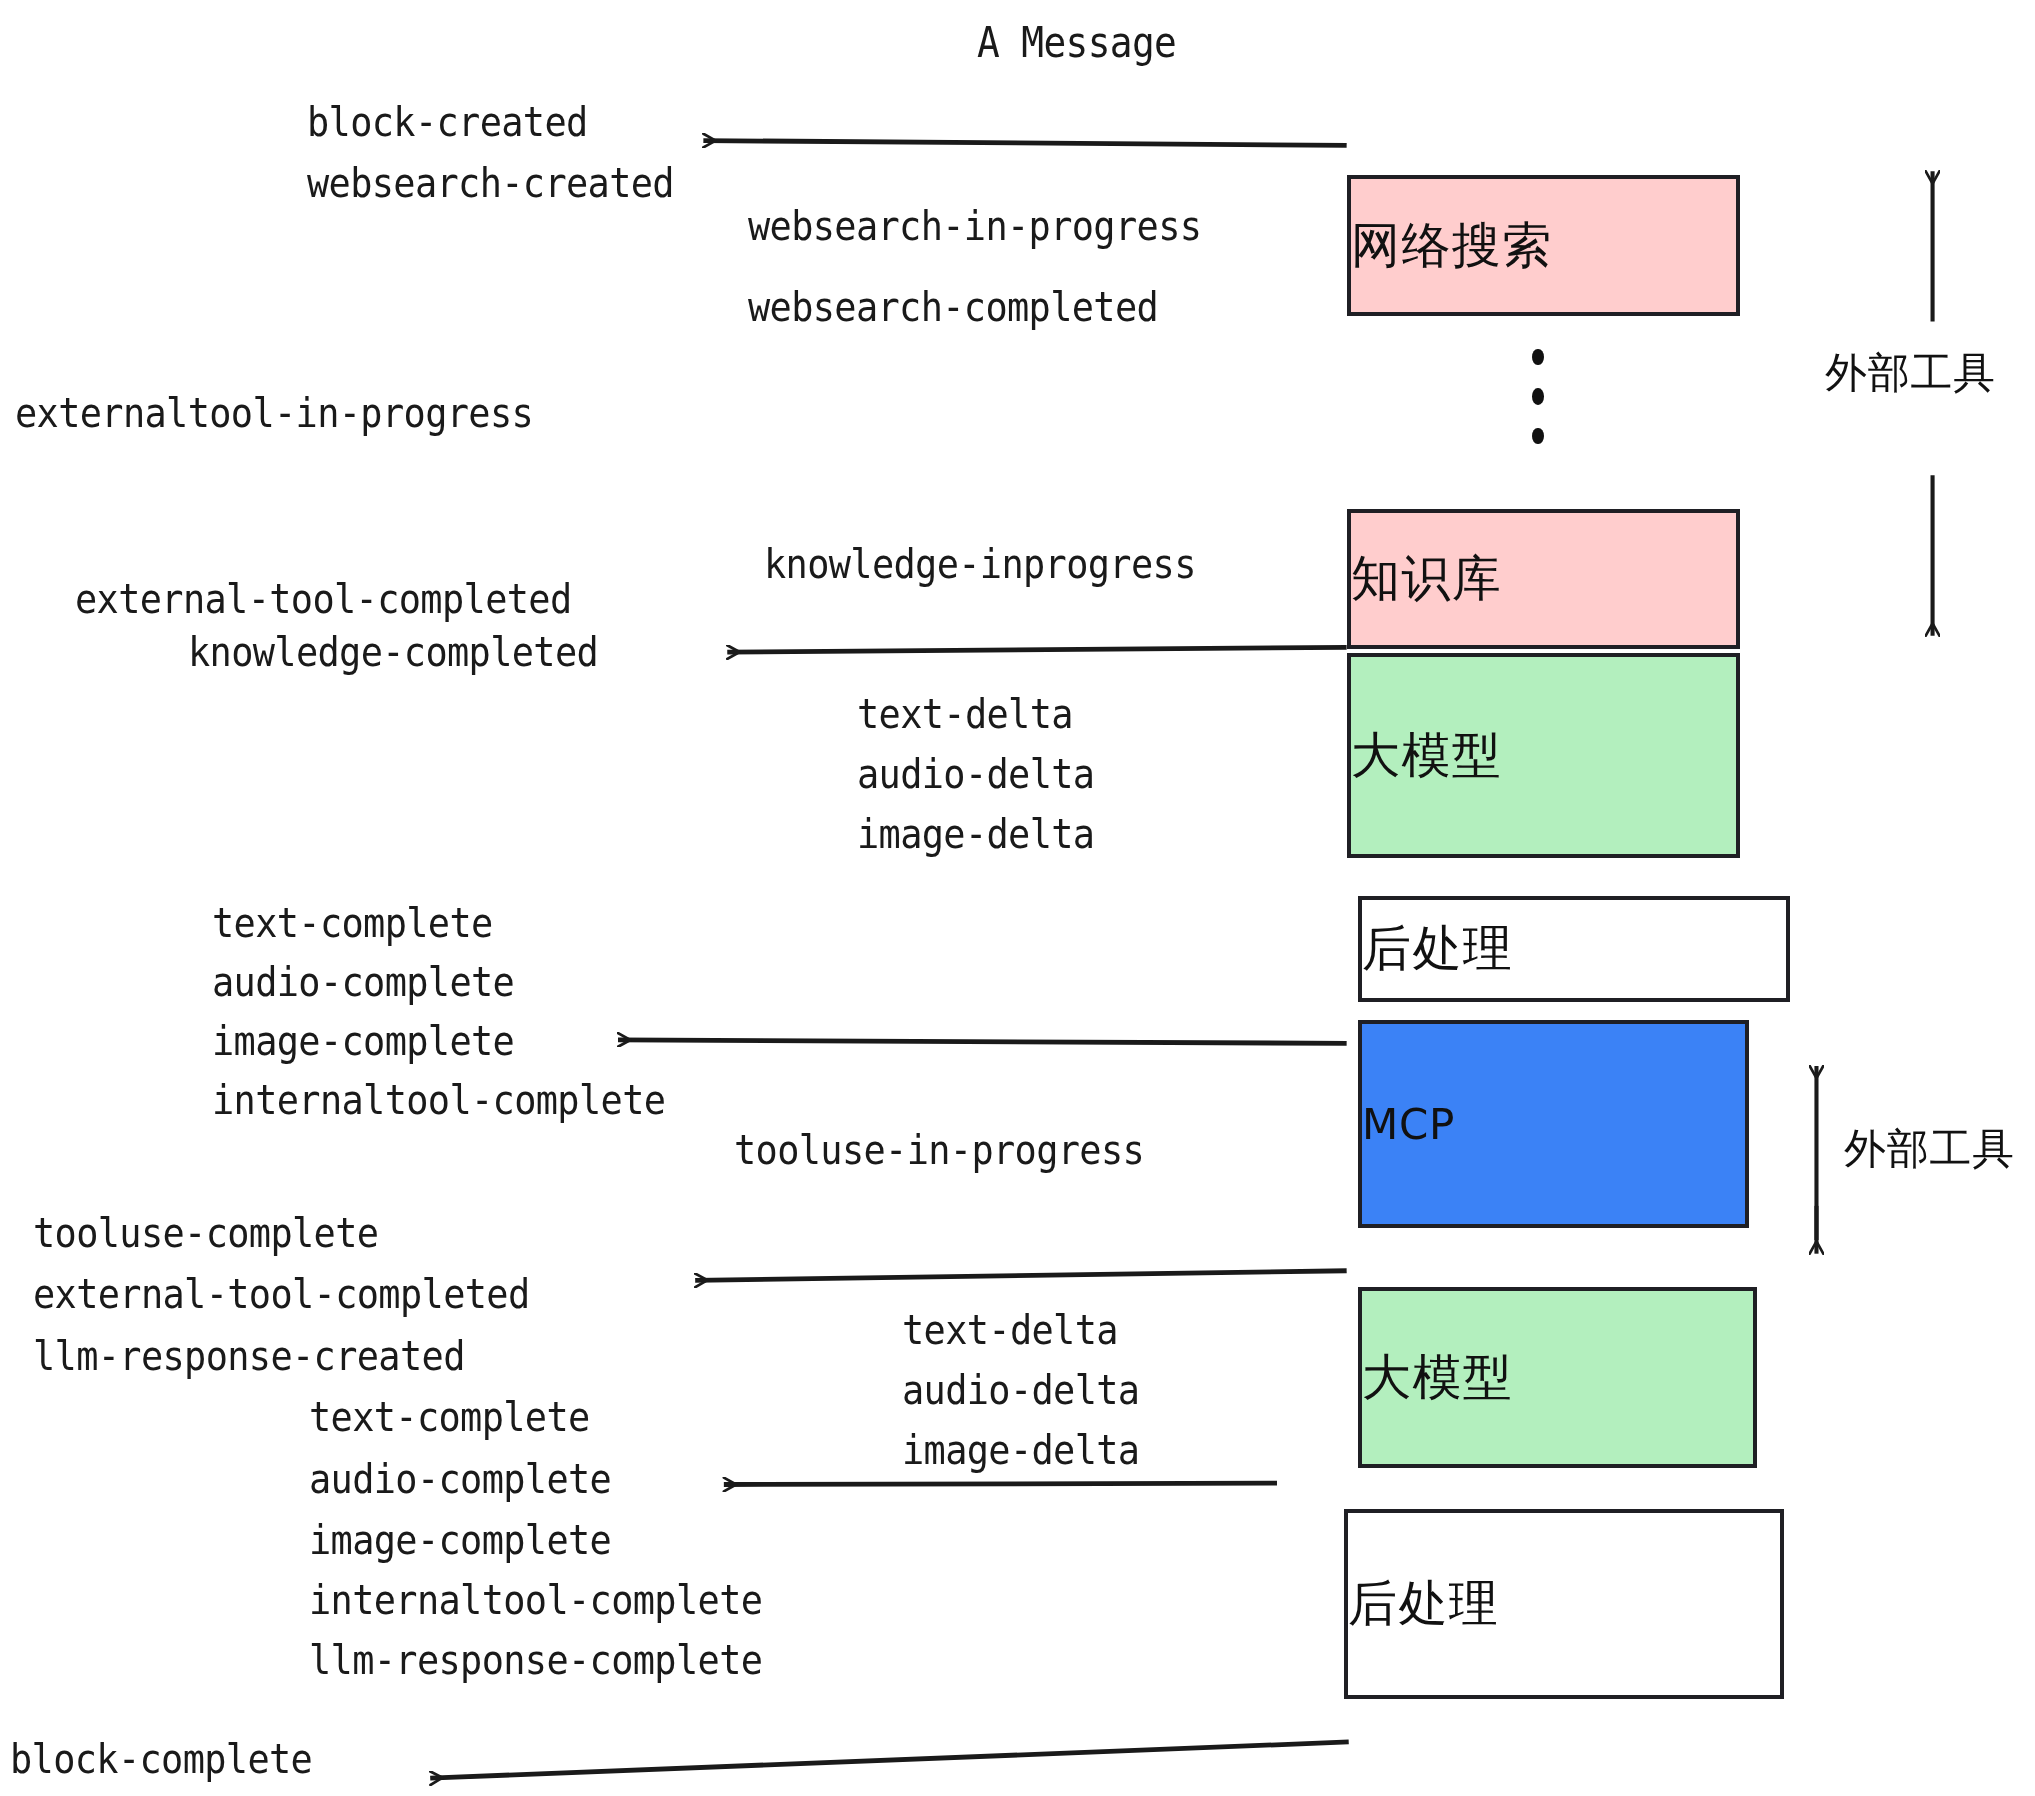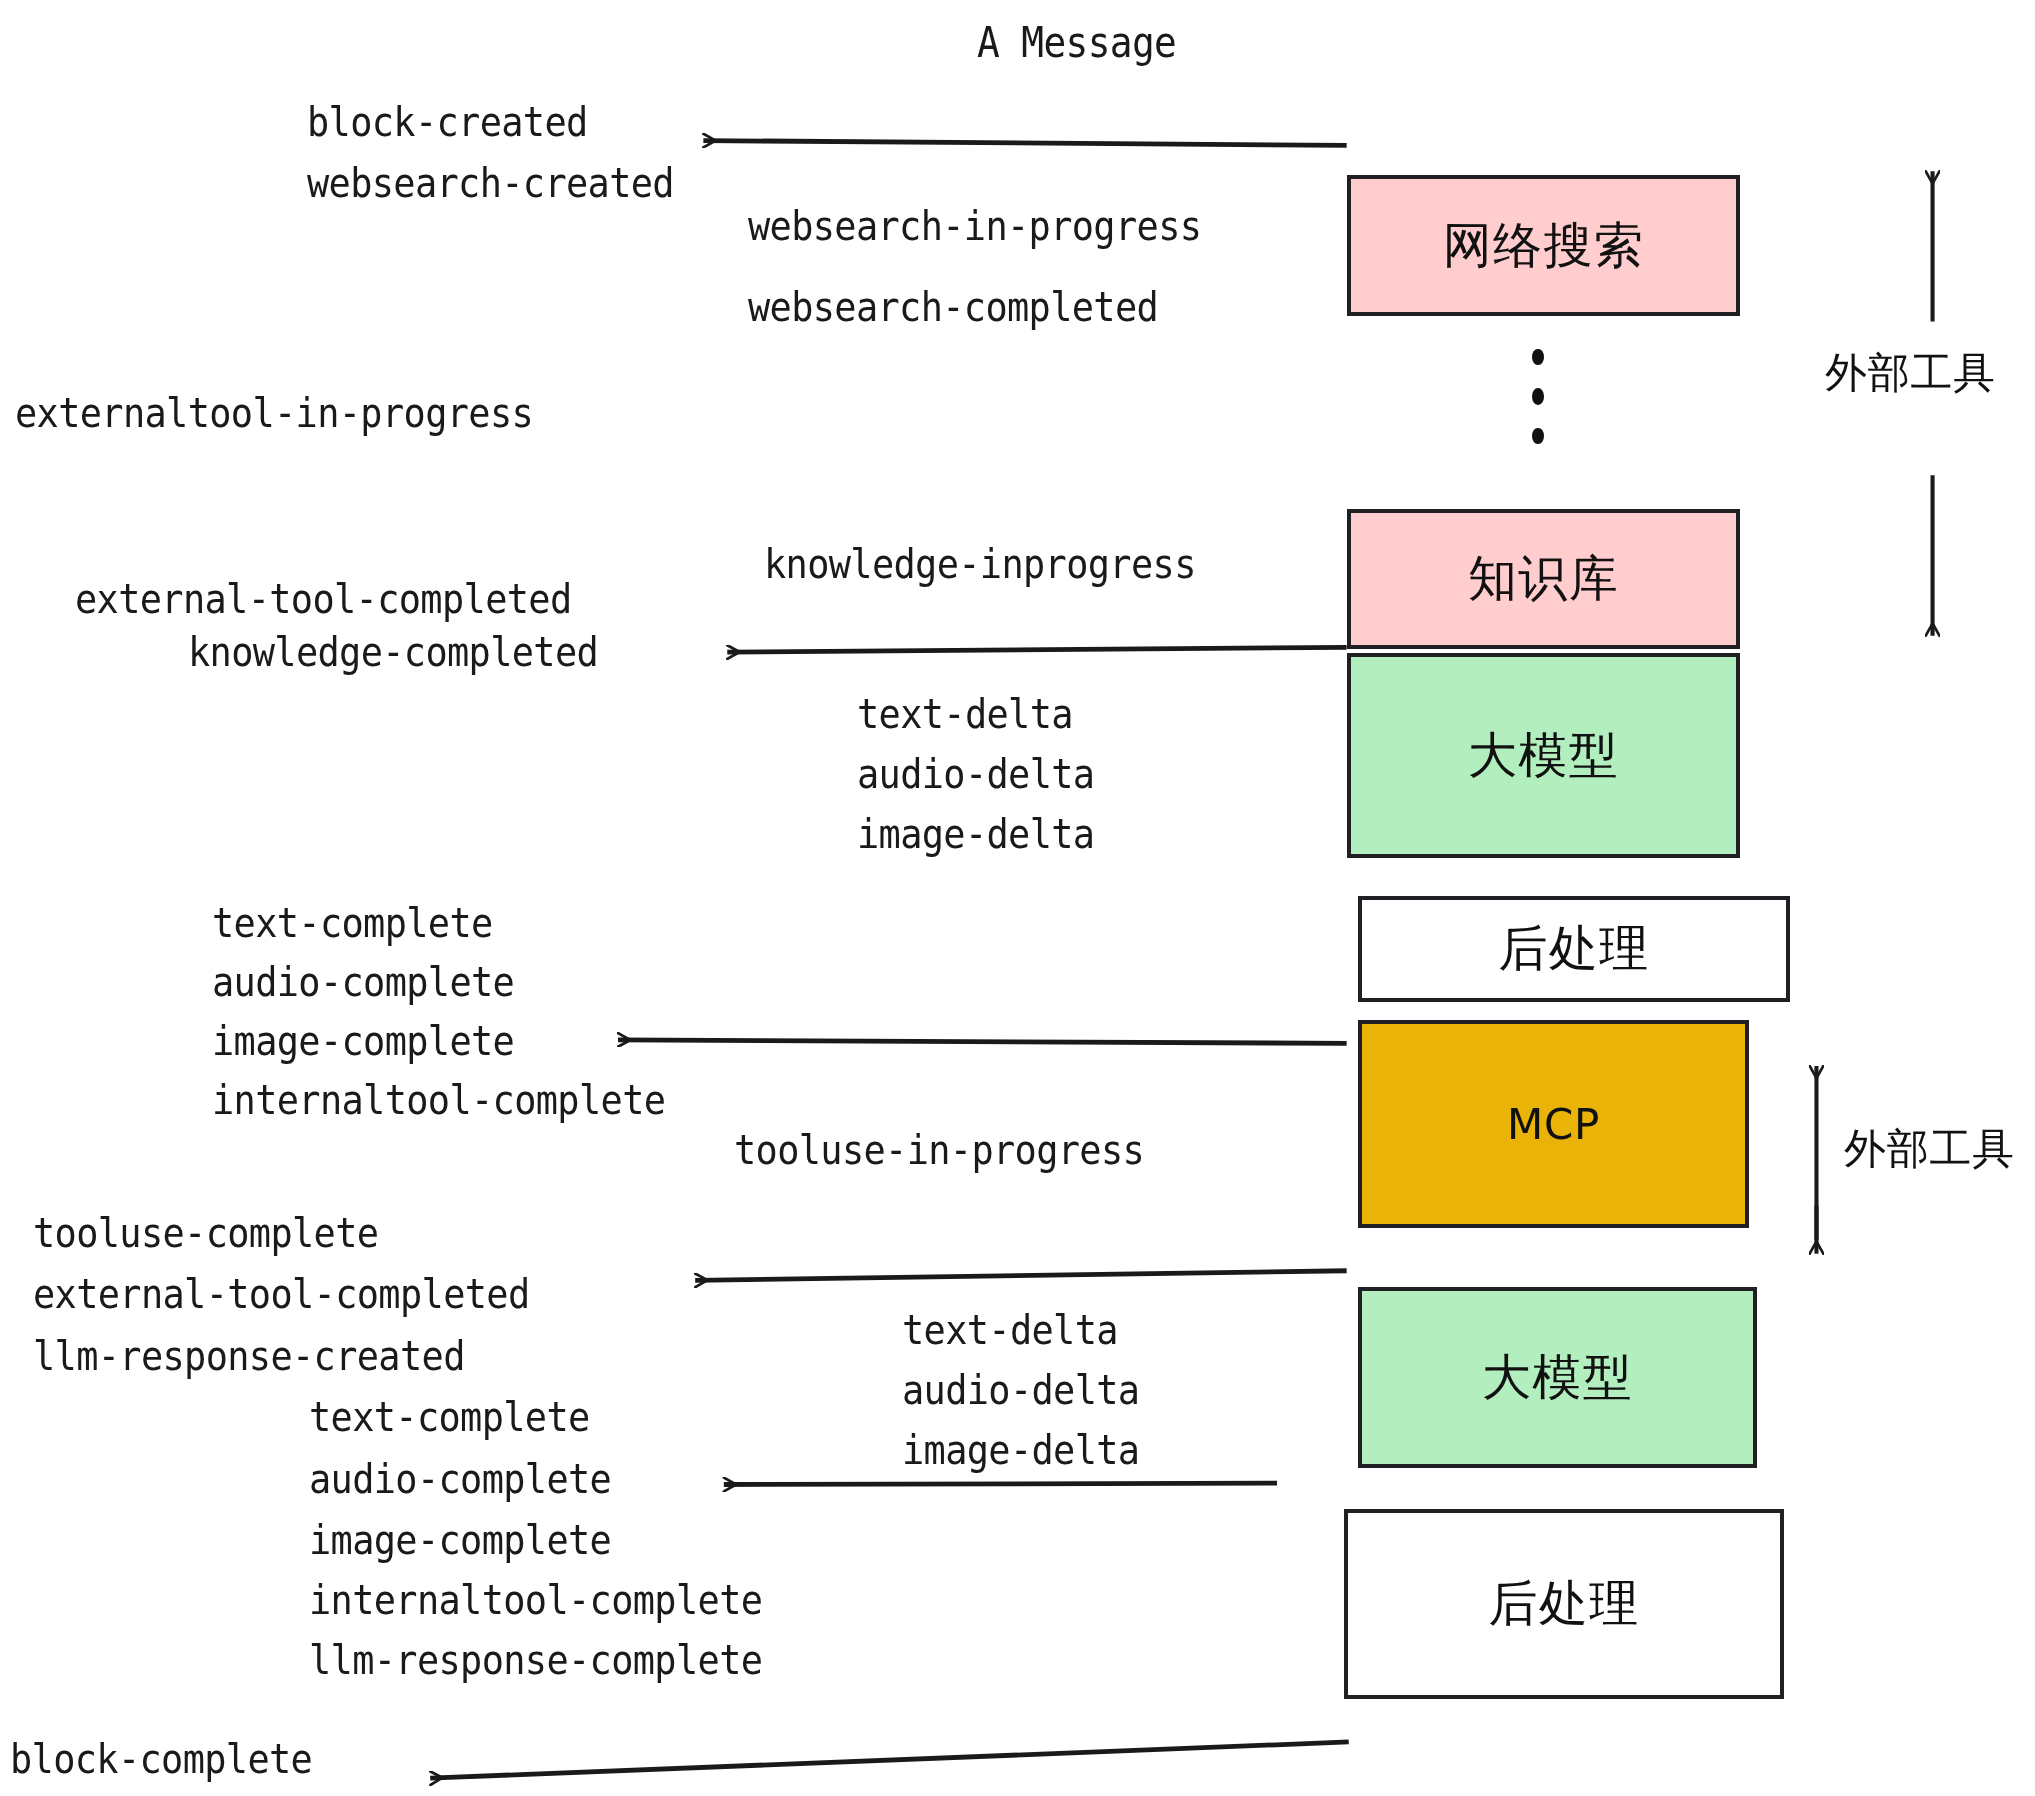--- a/index.html
+++ b/index.html
@@ -20,21 +20,21 @@
     transform:scaleX(0.90);
   }
 
   
   .box{
     position:absolute;
     border:4.8px solid #1f1f24;
     box-sizing:border-box;
     display:flex;
     align-items:center;
-    justify-content:center;
+    justify-content:flex-start;
   }
   .box span{
     font-family:"DejaVu Sans","Liberation Sans",sans-serif;
     font-size:49px;
     color:#111;
     letter-spacing:1.4px;
   }
   .box.mcp span{
     font-family:"DejaVu Sans","Liberation Sans",sans-serif;
     font-size:42px;
@@ -143,21 +143,21 @@
   </div>
 
   <div class="box" style="left:1347px; top:649px; width:393px; height:205px; background:#b3efbe;">
     <span>大模型</span>
   </div>
 
   <div class="box" style="left:1358px; top:892px; width:432px; height:106px; background:#ffffff; border-width:4.1px;">
     <span>后处理</span>
   </div>
 
-  <div class="box mcp" style="left:1358px; top:1016px; width:391px; height:208px; background:#eab308;">
+  <div class="box mcp" style="left:1358px; top:1016px; width:391px; height:208px; background:#3b82f6;">
     <span>MCP</span>
   </div>
 
   <div class="box" style="left:1358px; top:1283px; width:399px; height:181px; background:#b3efbe;">
     <span>大模型</span>
   </div>
 
   <div class="box" style="left:1344px; top:1505px; width:440px; height:190px; background:#ffffff; border-width:4.1px;">
     <span>后处理</span>
   </div>

